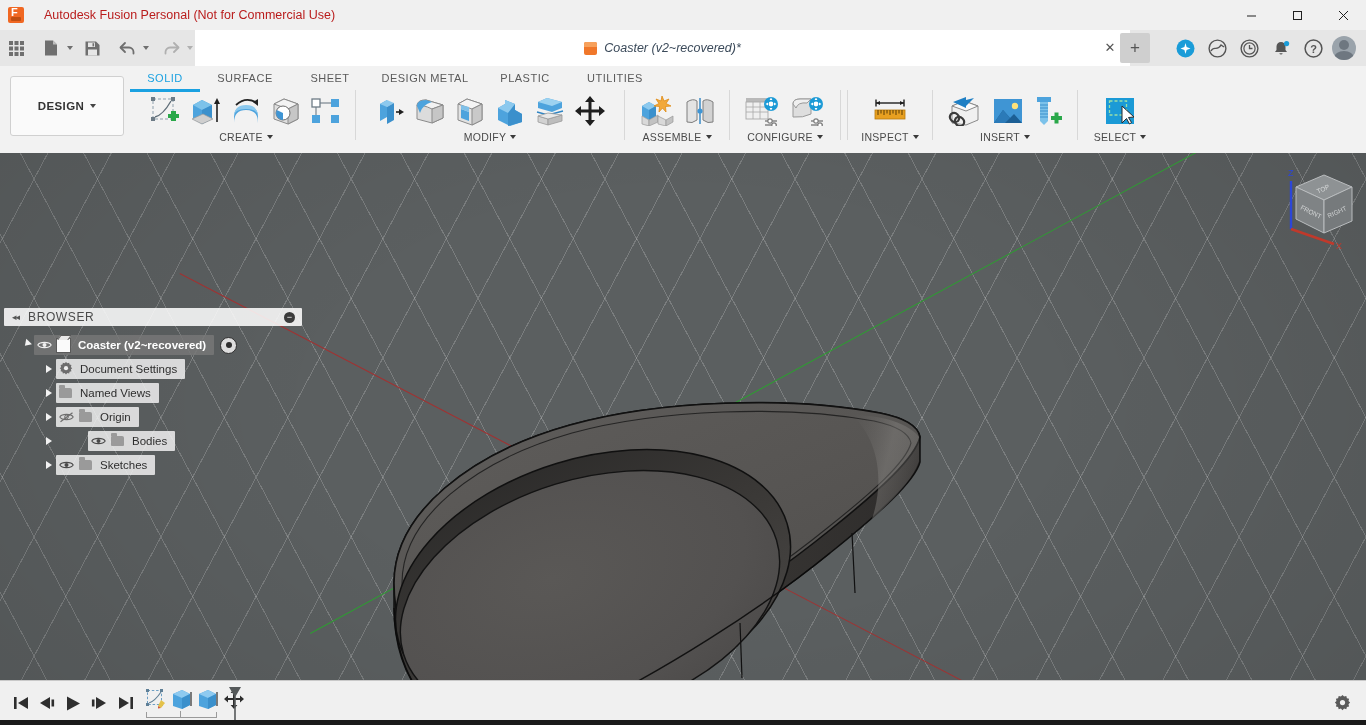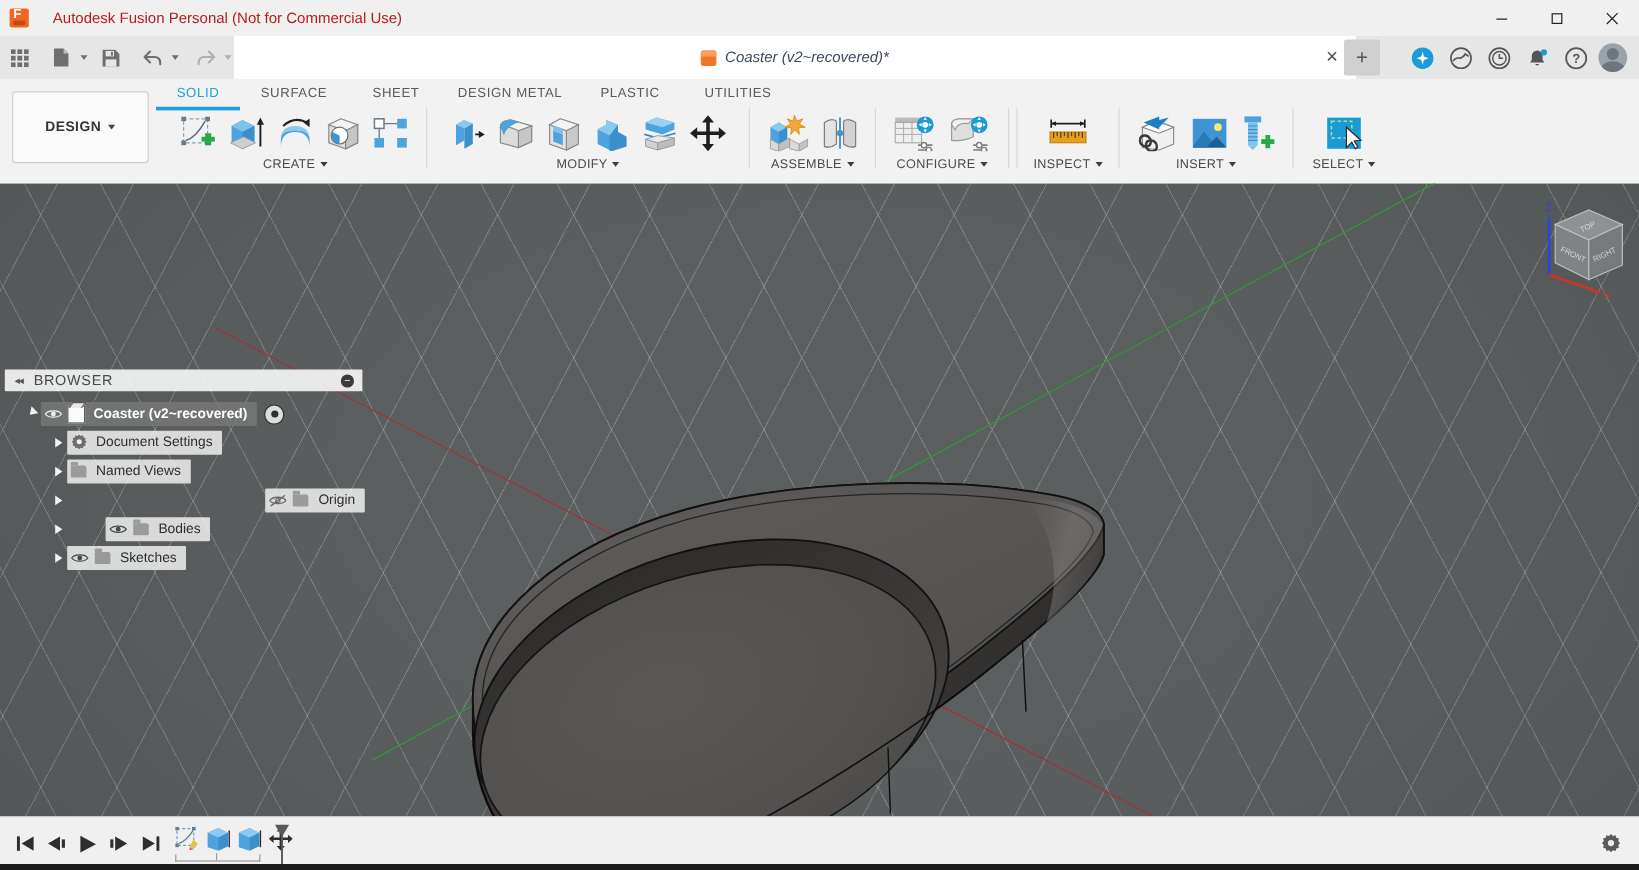--- a/index.html
+++ b/index.html
@@ -672,21 +672,21 @@
             <i class="tri"></i>
           </span>
         <span class="tlabelwrap">
           <span class="fico">
               <span class="folder"></span>
             </span>
           <span class="tlabel">Named Views</span>
         </span>
       </div>
 
-      <div class="trow" style="padding-left:38px;justify-content:space-between;">
+      <div class="trow" style="padding-left:38px;">
         <span class="twist">
             <i class="tri"></i>
           </span>
         <span class="tlabelwrap">
           <span class="eye">
             <svg width="15" height="11" viewBox="0 0 15 11">
                 <path d="M0.8 5 C3 1.5 12 1.5 14.2 5 C12 8.5 3 8.5 0.8 5 Z" fill="none" stroke="#6d6d6d" stroke-width="1.1"></path>
                 <circle cx="7.5" cy="5" r="1.8" fill="none" stroke="#6d6d6d" stroke-width="1"></circle>
                 <line x1="1.5" y1="9.8" x2="13.5" y2="0.7" stroke="#6d6d6d" stroke-width="1.2"></line>
               </svg>

